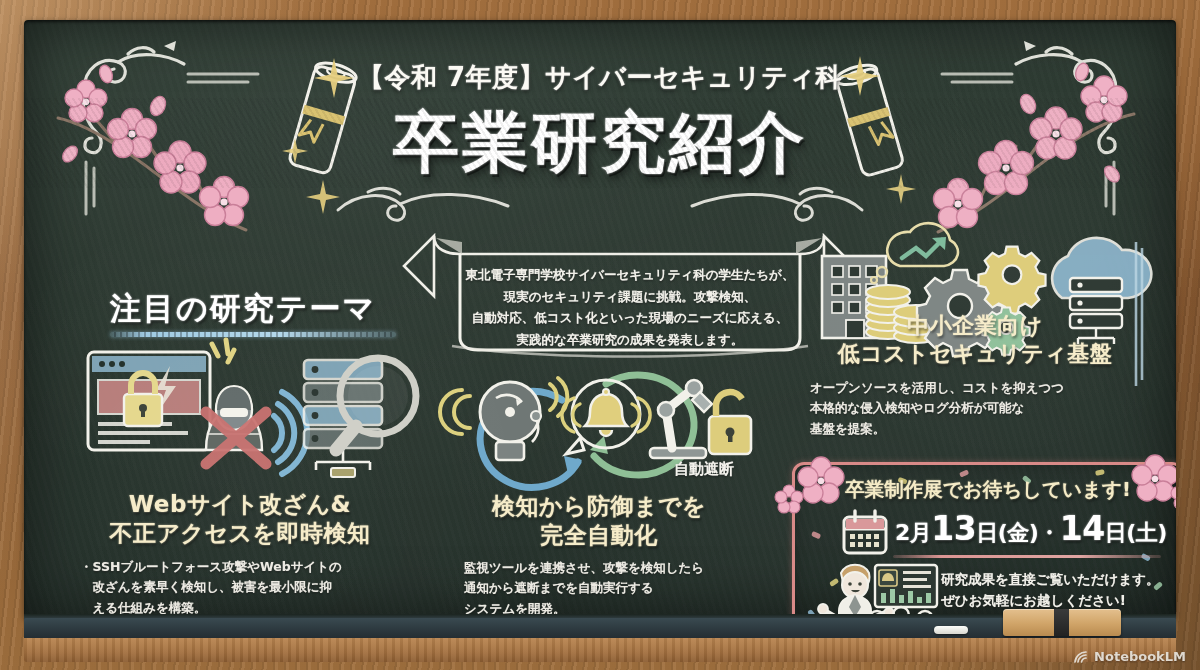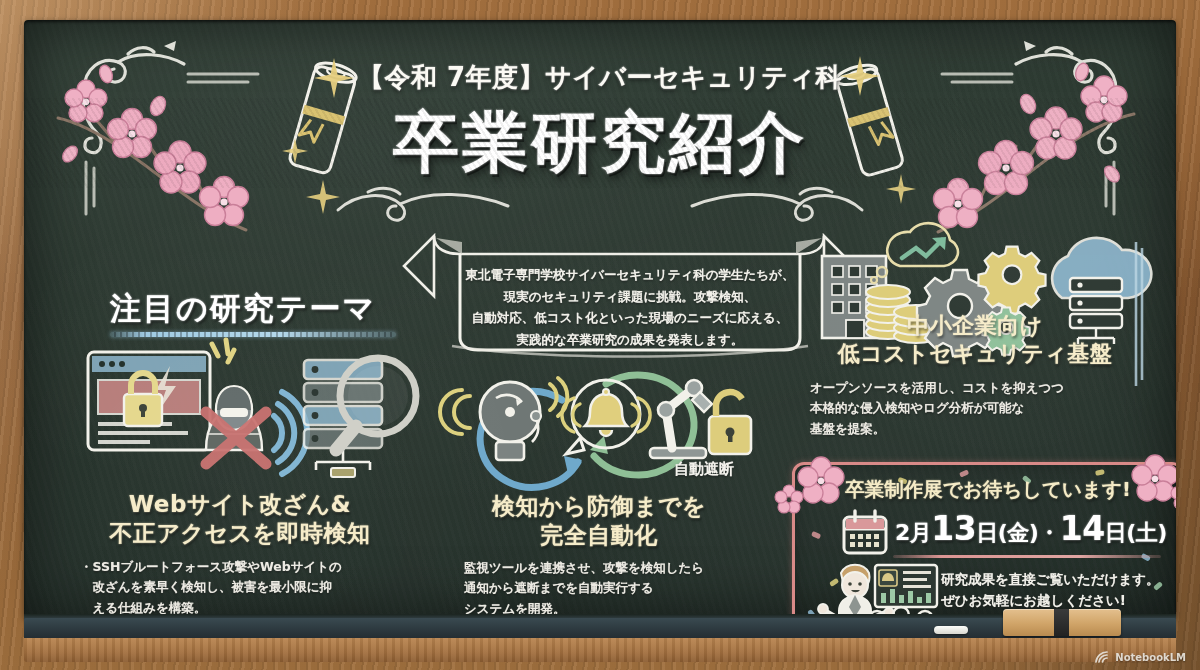--- a/index.html
+++ b/index.html
@@ -160,21 +160,21 @@
   
   .auto-label{
     position:absolute;left:650px;top:440px;
     font-size:15px;font-weight:700;color:#f3f2ec;
     text-shadow:0 0 1px rgba(255,255,255,.5),0 1px 2px rgba(0,0,0,.6);
   }
 
   
   .watermark{
     position:absolute;right:14px;bottom:6px;display:flex;align-items:center;gap:5px;
-    font-size:10px;font-weight:600;color:#e7e3dc;opacity:.92;
+    font-size:13px;font-weight:600;color:#e7e3dc;opacity:.92;
     text-shadow:0 1px 2px rgba(0,0,0,.5);
   }
   .eraser{
     position:absolute;left:1003px;bottom:34px;width:118px;height:27px;
     background:linear-gradient(180deg,#e4c08e 0%,#d0a468 55%,#b98b50 100%);
     border-radius:4px 4px 3px 3px;
     box-shadow:0 2px 3px rgba(0,0,0,.45), inset 0 1px 0 rgba(255,255,255,.4);
   }
   .eraser-band{
     position:absolute;left:51px;top:0;width:15px;height:27px;

